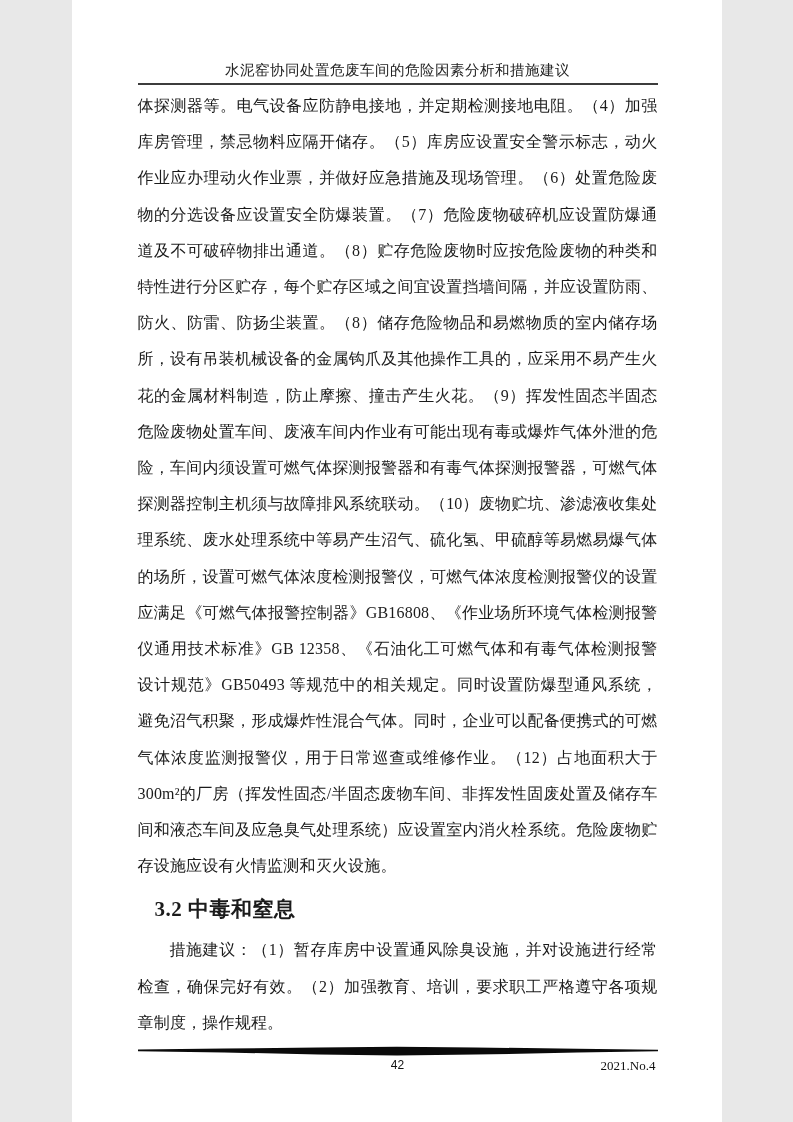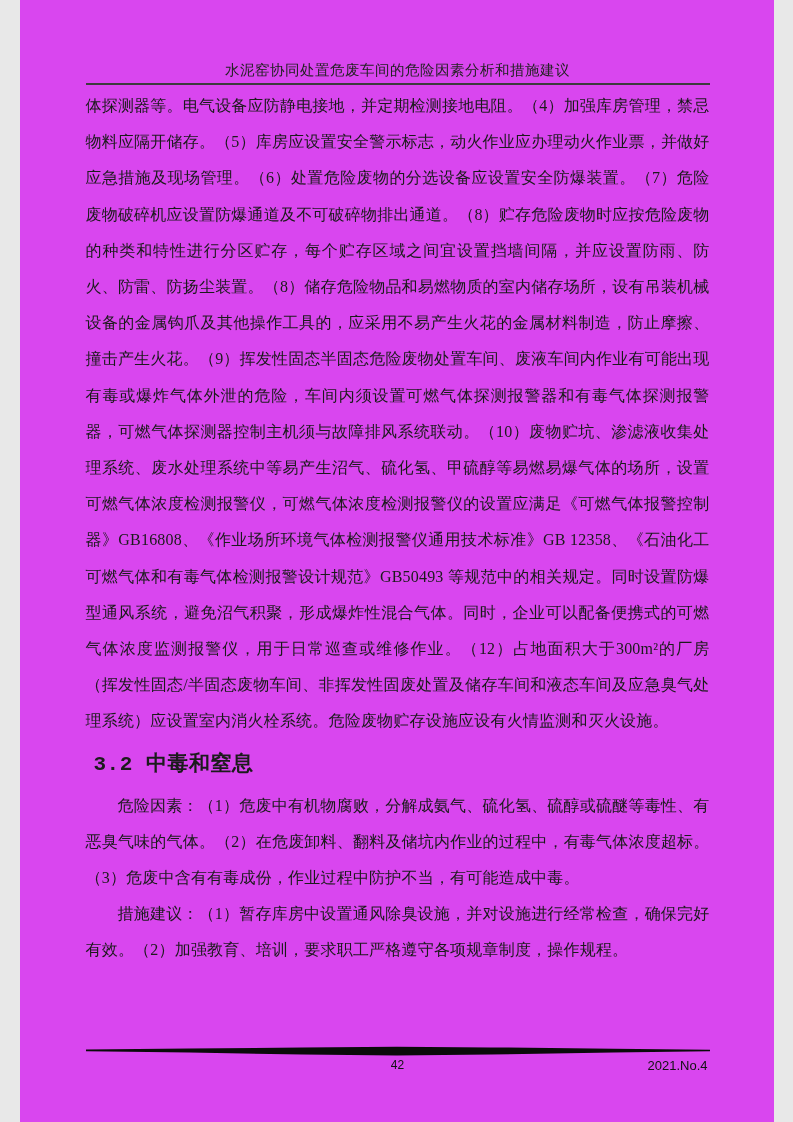--- a/index.html
+++ b/index.html
@@ -2,24 +2,24 @@
 <html lang="zh"><head>
 <meta charset="utf-8">
 <style>
   html, body {
     margin: 0;
     padding: 0;
     background: #e8e8e8;
   }
   .page {
     position: relative;
-    width: 754px;
+    width: 650px;
     height: 1122px;
     margin: 0 auto;
-    background: #d946ef;
+    background: #ffffff;
     color: #1b1b1b;
     font-family: "Liberation Serif", "DejaVu Serif", serif;
     overflow: hidden;
     box-sizing: border-box;
   }
   .running-head {
     position: absolute;
     left: 66px;
     right: 64px;
     top: 60px;
@@ -48,27 +48,26 @@
   .body-par {
     margin: 0;
     font-size: 16px;
     line-height: 36.2px;
     letter-spacing: 0.2px;
   }
   .body-par.indent {
     text-indent: 2em;
   }
   .section-heading {
-    margin: 5px 0 3px 8px;
+    margin: 5px 0 3px 17px;
     font-size: 21px;
     line-height: 40px;
     font-weight: bold;
     letter-spacing: 0.5px;
     text-align: left;
-    font-family: Liberation Mono, monospace;
   }
   .footer {
     position: absolute;
     left: 66px;
     right: 64px;
     top: 1046px;
     height: 40px;
   }
   .footer-divider {
     display: block;
@@ -89,37 +88,37 @@
     text-align: center;
     font-size: 12px;
     color: #111;
   }
   .footer-issue {
     position: absolute;
     right: 2px;
     top: 1px;
     font-size: 13px;
     color: #111;
+    font-family: Liberation Serif, serif;
   }
 </style>
 </head>
 <body>
 
 <div class="page">
 
   <div class="running-head">水泥窑协同处置危废车间的危险因素分析和措施建议</div>
 
   <div class="head-rule"></div>
 
   <div class="content">
     <p class="body-par">体探测器等。电气设备应防静电接地，并定期检测接地电阻。（4）加强库房管理，禁忌物料应隔开储存。（5）库房应设置安全警示标志，动火作业应办理动火作业票，并做好应急措施及现场管理。（6）处置危险废物的分选设备应设置安全防爆装置。（7）危险废物破碎机应设置防爆通道及不可破碎物排出通道。（8）贮存危险废物时应按危险废物的种类和特性进行分区贮存，每个贮存区域之间宜设置挡墙间隔，并应设置防雨、防火、防雷、防扬尘装置。（8）储存危险物品和易燃物质的室内储存场所，设有吊装机械设备的金属钩爪及其他操作工具的，应采用不易产生火花的金属材料制造，防止摩擦、撞击产生火花。（9）挥发性固态半固态危险废物处置车间、废液车间内作业有可能出现有毒或爆炸气体外泄的危险，车间内须设置可燃气体探测报警器和有毒气体探测报警器，可燃气体探测器控制主机须与故障排风系统联动。（10）废物贮坑、渗滤液收集处理系统、废水处理系统中等易产生沼气、硫化氢、甲硫醇等易燃易爆气体的场所，设置可燃气体浓度检测报警仪，可燃气体浓度检测报警仪的设置应满足《可燃气体报警控制器》GB16808、《作业场所环境气体检测报警仪通用技术标准》GB 12358、《石油化工可燃气体和有毒气体检测报警设计规范》GB50493 等规范中的相关规定。同时设置防爆型通风系统，避免沼气积聚，形成爆炸性混合气体。同时，企业可以配备便携式的可燃气体浓度监测报警仪，用于日常巡查或维修作业。（12）占地面积大于300m²的厂房（挥发性固态/半固态废物车间、非挥发性固废处置及储存车间和液态车间及应急臭气处理系统）应设置室内消火栓系统。危险废物贮存设施应设有火情监测和灭火设施。</p>
 
     <h2 class="section-heading">3.2 中毒和窒息</h2>
 
-    <p class="body-par indent">危险因素：（1）危废中有机物腐败，分解成氨气、硫化氢、硫醇或硫醚等毒性、有恶臭气味的气体。（2）在危废卸料、翻料及储坑内作业的过程中，有毒气体浓度超标。（3）危废中含有有毒成份，作业过程中防护不当，有可能造成中毒。</p>
 
     <p class="body-par indent">措施建议：（1）暂存库房中设置通风除臭设施，并对设施进行经常检查，确保完好有效。（2）加强教育、培训，要求职工严格遵守各项规章制度，操作规程。</p>
   </div>
 
   <div class="footer">
     <svg class="footer-divider" viewBox="0 0 663 11" preserveAspectRatio="none">
       <polygon points="0,3.6 110,2.6 230,1.4 330,0.8 430,1.4 560,2.8 663,3.8 663,5.2 560,6.6 430,8.6 330,9.4 230,8.6 110,6.4 0,5.2" fill="#0a0a0a"></polygon>
     </svg>
     <div class="footer-row">
       <span class="footer-page-number">42</span>

